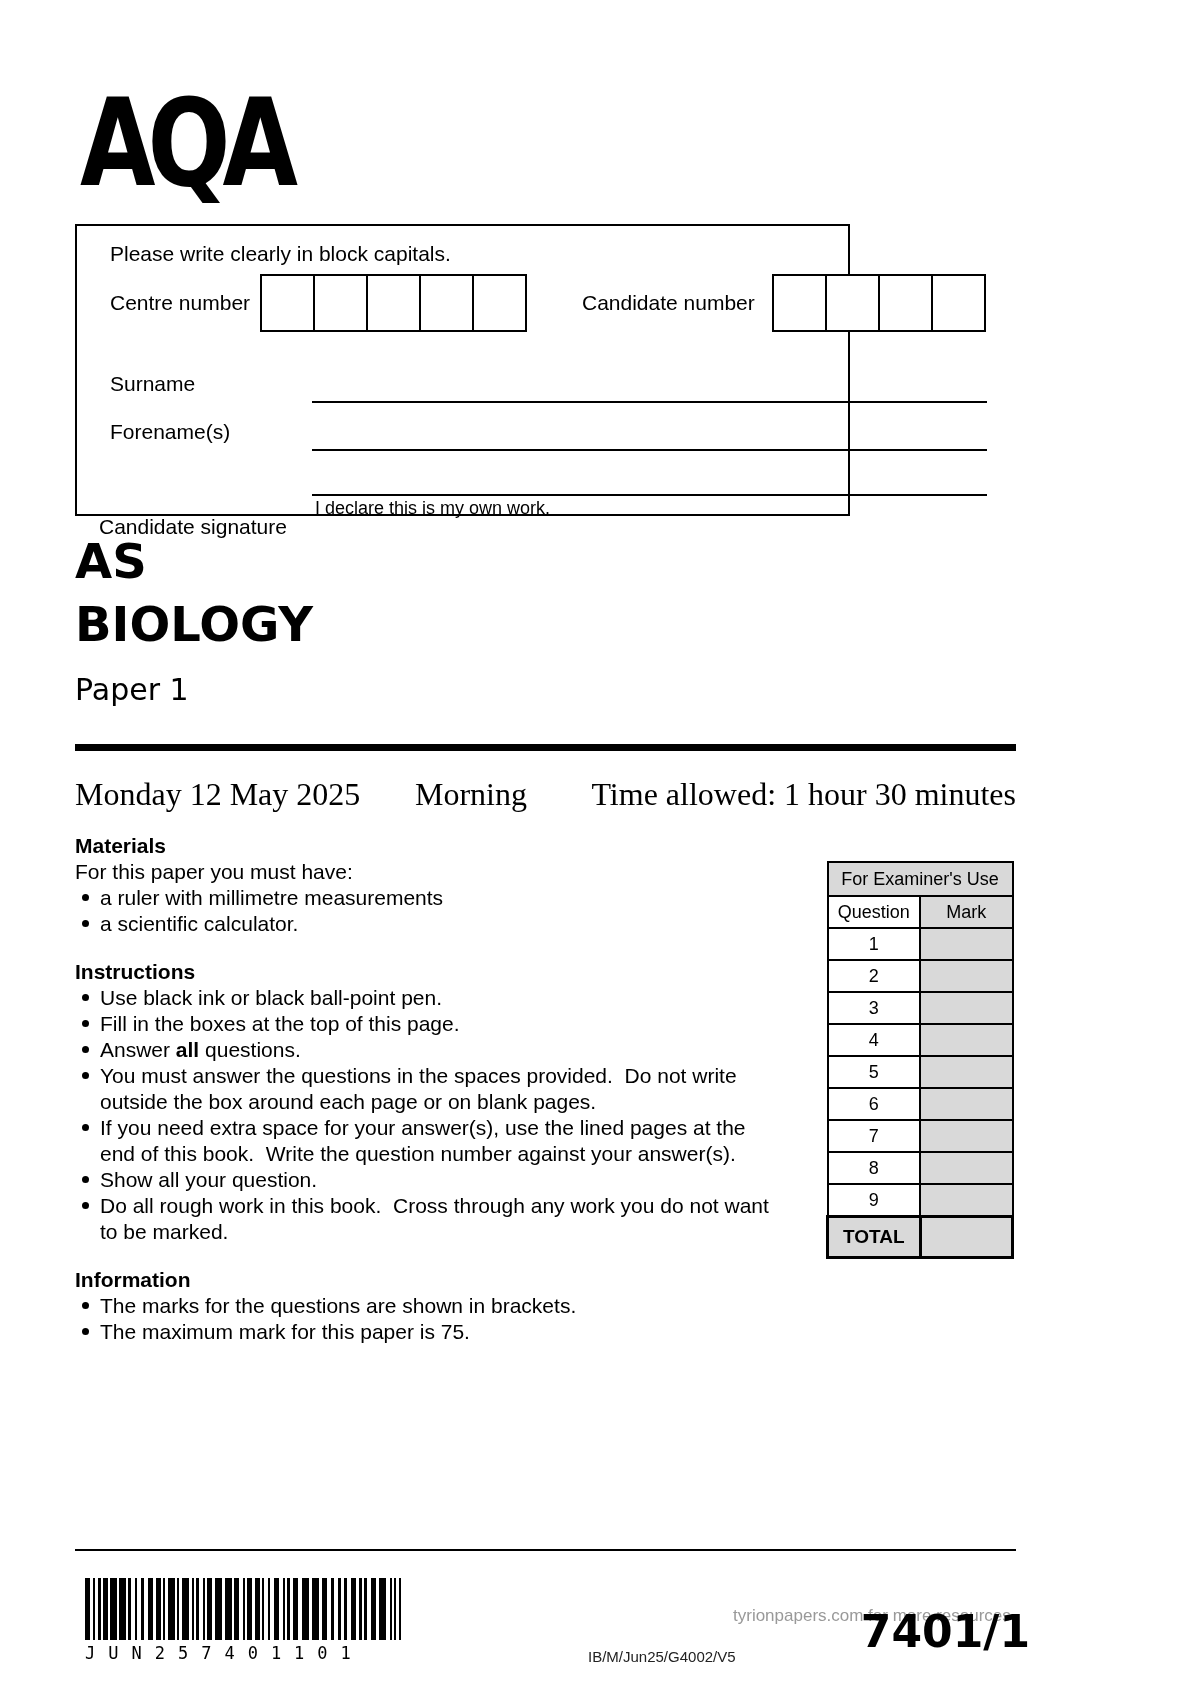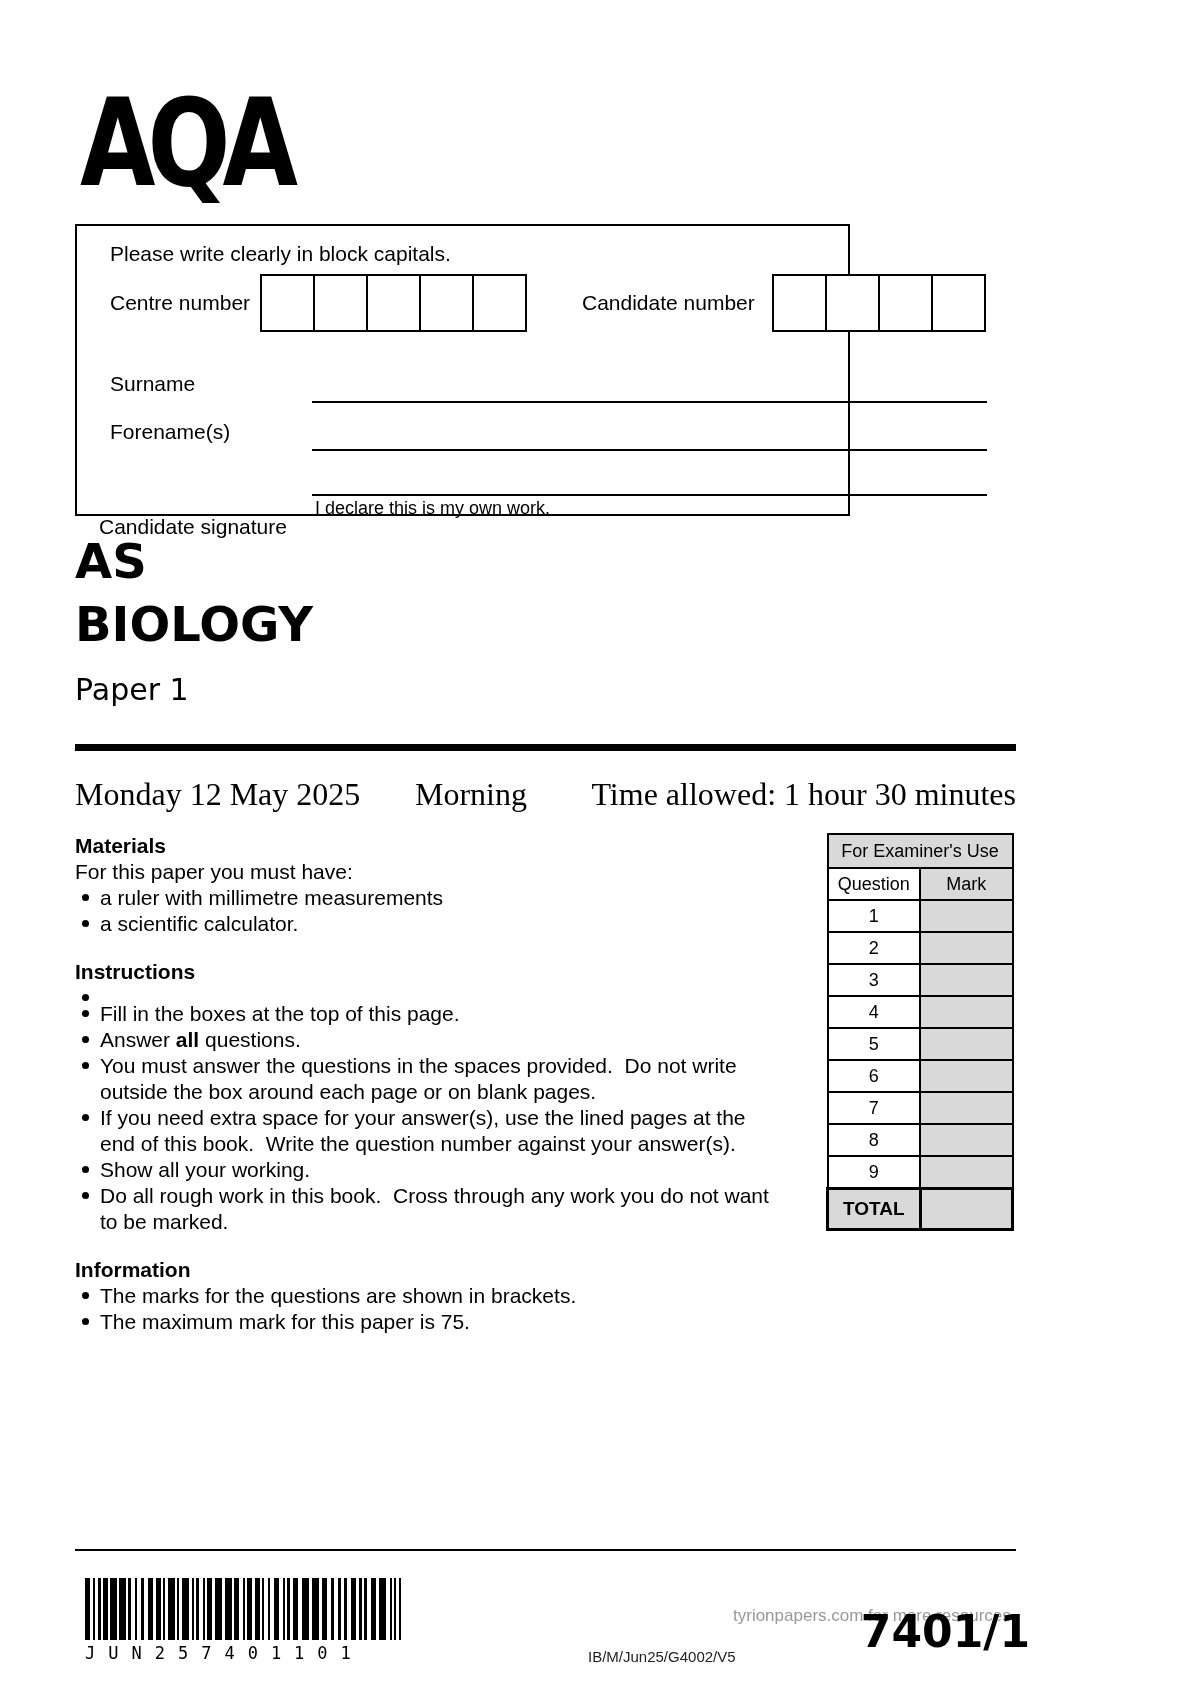--- a/index.html
+++ b/index.html
@@ -50,21 +50,21 @@
   .sec-heading{font-size:21px;font-weight:bold;margin:0;line-height:26px;}
   .sec{margin:0;}
   .sec + .sec{margin-top:22px;}
   .intro{line-height:26px;}
   .bullet-row{display:flex;}
   .dot{width:7px;height:7px;border-radius:50%;background:#000;margin:9px 11px 0 7px;flex:none;}
   .bullet-text{white-space:pre-wrap;line-height:26px;}
 
   
   .examiner{position:absolute;left:826px;top:833px;}
-  .exam-table{border-collapse:collapse;width:188px;table-layout:fixed;}
+  .exam-table{border-collapse:collapse;width:188px;table-layout:fixed;margin-top:28px;}
   .exam-table th,.exam-table td{border:2px solid #000;text-align:center;
       font-size:18px;font-weight:normal;padding:0;height:30px;background:#fff;}
   .exam-table .t-title{background:#d9d9d9;height:32px;}
   .exam-table .q-col{width:92px;border-radius:6px;}
   .exam-table .m-col{width:94px;background:#d9d9d9;}
   .exam-table .total-row td{border:3px solid #000;background:#d9d9d9;height:38px;}
   .exam-table .total-label{font-weight:bold;font-size:19px;}
 
   
   .footer-rule{position:absolute;left:75px;top:1549px;width:941px;height:2px;background:#000;}
@@ -143,40 +143,41 @@
             <span class="bullet-text"><span>a scientific calculator.</span></span>
           </div>
         </div>
     </div>
 
     <div class="sec">
       <h3 class="sec-heading">Instructions</h3>
       <div>
           <div class="bullet-row">
             <span class="dot"></span>
+            <span class="bullet-text"><span>Use black ink or black ball-point pen.</span></span>
           </div>
           <div class="bullet-row">
             <span class="dot"></span>
             <span class="bullet-text"><span>Fill in the boxes at the top of this page.</span></span>
           </div>
           <div class="bullet-row">
             <span class="dot"></span>
             <span class="bullet-text"><span>Answer </span><span style="font-weight: bold;">all</span><span> questions.</span></span>
           </div>
           <div class="bullet-row">
             <span class="dot"></span>
             <span class="bullet-text"><span>You must answer the questions in the spaces provided.  Do not write outside the box around each page or on blank pages.</span></span>
           </div>
           <div class="bullet-row">
             <span class="dot"></span>
             <span class="bullet-text"><span>If you need extra space for your answer(s), use the lined pages at the end of this book.  Write the question number against your answer(s).</span></span>
           </div>
           <div class="bullet-row">
             <span class="dot"></span>
-            <span class="bullet-text"><span>Show all your working.</span></span>
+            <span class="bullet-text"><span>Show all your question.</span></span>
           </div>
           <div class="bullet-row">
             <span class="dot"></span>
             <span class="bullet-text"><span>Do all rough work in this book.  Cross through any work you do not want to be marked.</span></span>
           </div>
         </div>
     </div>
 
     <div class="sec">
       <h3 class="sec-heading">Information</h3>

